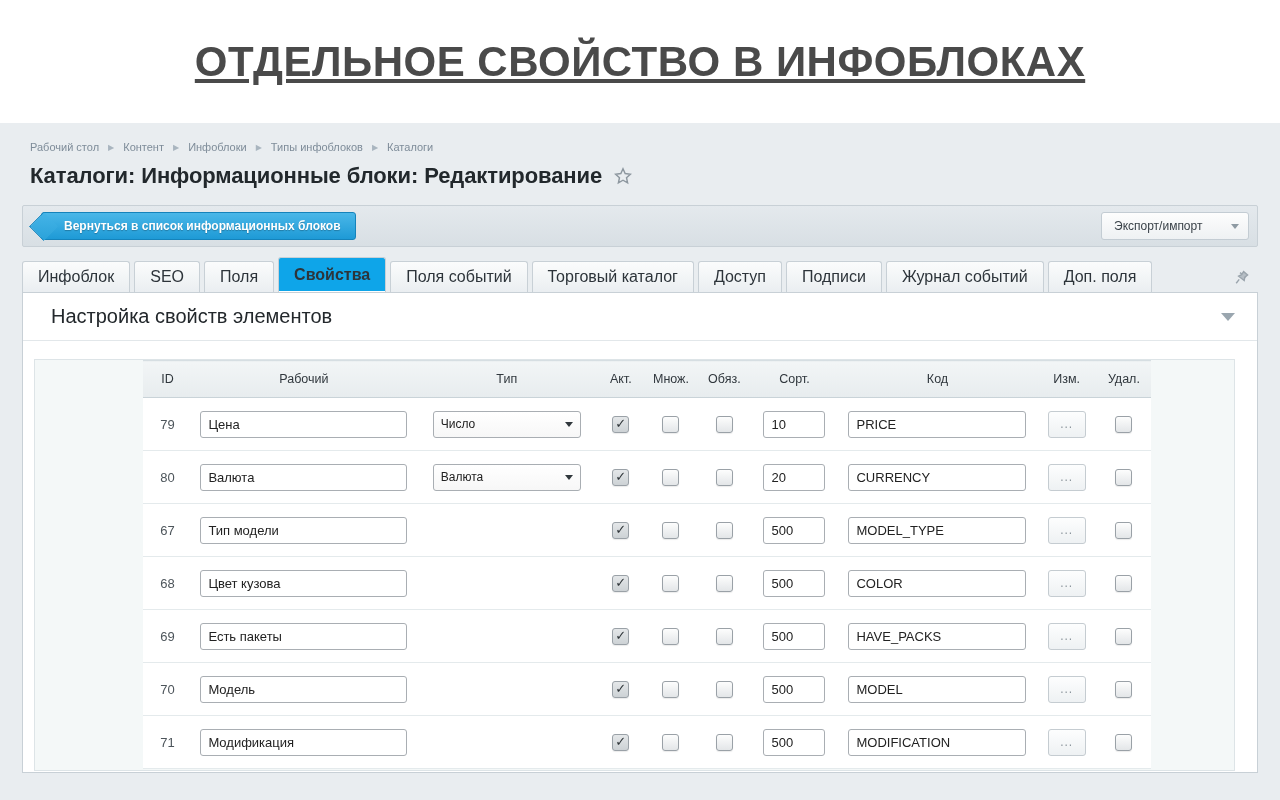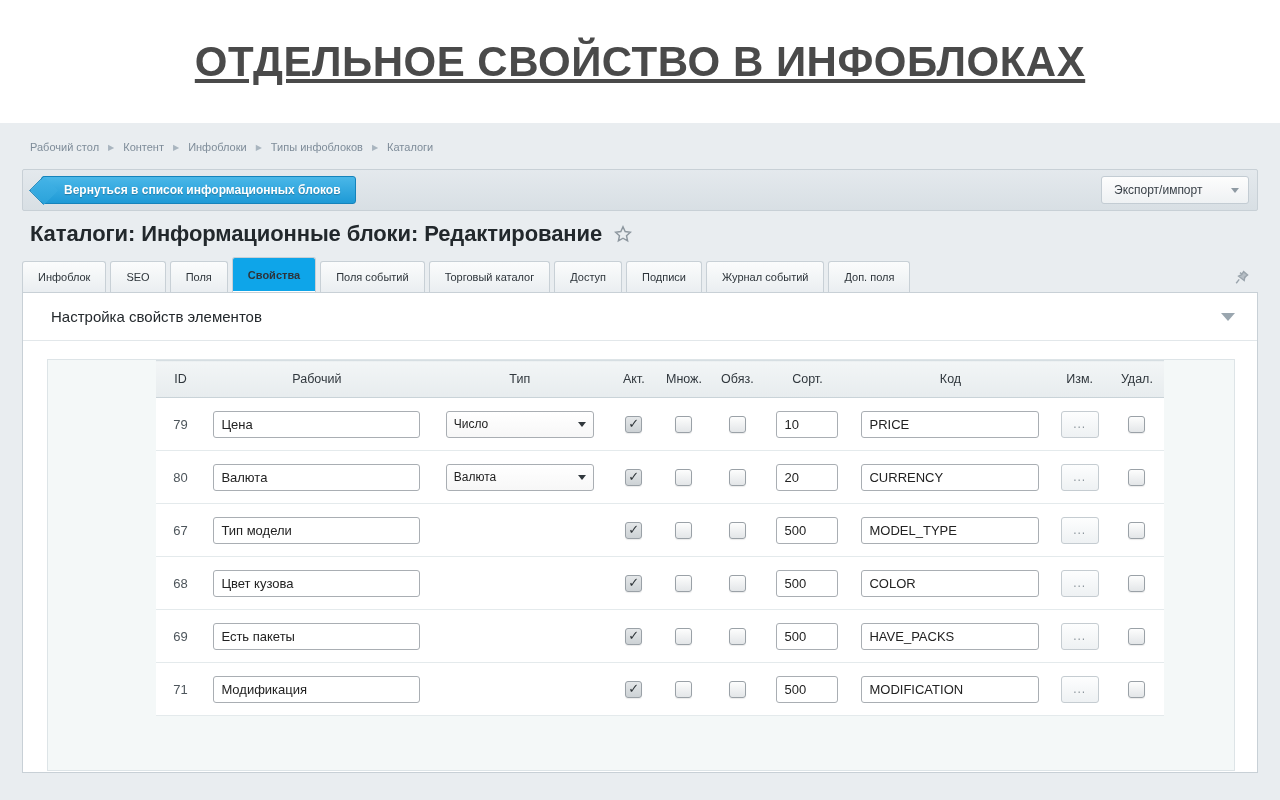--- a/index.html
+++ b/index.html
@@ -105,21 +105,21 @@
     display:flex; align-items:flex-end; gap:0;
     border-bottom:1px solid #c8d0d6;
     position:relative;
   }
   .tab {
     height:31px;
     background:linear-gradient(#fbfcfc,#eaeef1);
     border:1px solid #c8d0d6;
     border-bottom:none;
     border-radius:3px 3px 0 0;
-    font-size:11px; color:#2d343a;
+    font-size:16px; color:#2d343a;
     display:flex; align-items:center;
     padding:0 15px;
     margin-right:4px;
     cursor:pointer;
     white-space:nowrap;
   }
   .tab.active {
     height:35px;
     background:#0ea5e9;
     border-color:#c8d0d6;
@@ -139,29 +139,29 @@
     border:1px solid #c8d0d6;
     border-top:none;
     height:480px;
   }
   #section-header {
     height:48px;
     display:flex; align-items:center; justify-content:space-between;
     padding:0 22px 0 28px;
     border-bottom:1px solid #e2e7ea;
   }
-  #section-title { font-size:15px; color:#23282c; }
+  #section-title { font-size:20px; color:#23282c; }
   .tri-down {
     width:0;height:0;border-left:7px solid transparent;
     border-right:7px solid transparent;border-top:8px solid #9aa6af;
     cursor:pointer;
   }
 
   #table-area {
-    margin:18px 22px 0 24px;
+    margin:18px 22px 0 11px;
     background:#f4f8f8;
     border:1px solid #dde4e7;
     height:412px;
     overflow:hidden;
     position:relative;
   }
 
   
   table.props { border-collapse:collapse; width:1008px; margin-left:108px; }
   table.props thead th {
@@ -250,37 +250,37 @@
     <span class="crumb-sep">▶</span>
     <a href="#">Контент</a>
     <span class="crumb-sep">▶</span>
     <a href="#">Инфоблоки</a>
     <span class="crumb-sep">▶</span>
     <a href="#">Типы инфоблоков</a>
     <span class="crumb-sep">▶</span>
     <a href="#">Каталоги</a>
   </div>
 
+  <div id="page-title-row">
+    <div id="page-title">Каталоги: Информационные блоки: Редактирование</div>
+    <span class="star-icon">
+      <svg width="18" height="18" viewBox="0 0 20 20">
+        <polygon points="10,2 12.4,7.3 18.2,8 13.9,11.9 15.1,17.6 10,14.7 4.9,17.6 6.1,11.9 1.8,8 7.6,7.3" fill="none" stroke="#8d979f" stroke-width="1.6"></polygon>
+      </svg>
+    </span>
+  </div>
+
   <div id="toolbar">
     <div id="back-button">
       <span>Вернуться в список информационных блоков</span>
     </div>
     <div id="export-button">
       <span>Экспорт/импорт</span>
       <span class="caret-down"></span>
     </div>
-  </div>
-
-  <div id="page-title-row">
-    <div id="page-title">Каталоги: Информационные блоки: Редактирование</div>
-    <span class="star-icon">
-      <svg width="18" height="18" viewBox="0 0 20 20">
-        <polygon points="10,2 12.4,7.3 18.2,8 13.9,11.9 15.1,17.6 10,14.7 4.9,17.6 6.1,11.9 1.8,8 7.6,7.3" fill="none" stroke="#8d979f" stroke-width="1.6"></polygon>
-      </svg>
-    </span>
   </div>
 
   <div id="tabs">
     <div class="tab">
         <span>Инфоблок</span>
       </div>
     <div class="tab">
         <span>SEO</span>
       </div>
     <div class="tab">
@@ -502,20 +502,52 @@
        <input class="txt code-input" value="HAVE_PACKS" style="">
      </td>
               <td class="col-edit">
        <div class="dots-btn">...</div>
      </td>
               <td class="col-del">
                 <div class="cb "></div>
               </td>
             </tr>
             <tr>
+              <td class="col-id id-cell">70</td>
+              <td class="col-name">
+       <input class="txt name-input" value="Модель" style="">
+     </td>
+              <td class="col-type">
+       
+     </td>
+              <td class="col-act">
+                <div class="cb checked">
+                  <span class="tick">✓</span>
+                </div>
+              </td>
+              <td class="col-mult">
+                <div class="cb "></div>
+              </td>
+              <td class="col-req">
+                <div class="cb "></div>
+              </td>
+              <td class="col-sort">
+       <input class="txt sort-input" value="500" style="">
+     </td>
+              <td class="col-code">
+       <input class="txt code-input" value="MODEL" style="">
+     </td>
+              <td class="col-edit">
+       <div class="dots-btn">...</div>
+     </td>
+              <td class="col-del">
+                <div class="cb "></div>
+              </td>
+            </tr>
+            <tr>
               <td class="col-id id-cell">71</td>
               <td class="col-name">
        <input class="txt name-input" value="Модификация" style="">
      </td>
               <td class="col-type">
        
      </td>
               <td class="col-act">
                 <div class="cb checked">
                   <span class="tick">✓</span>

